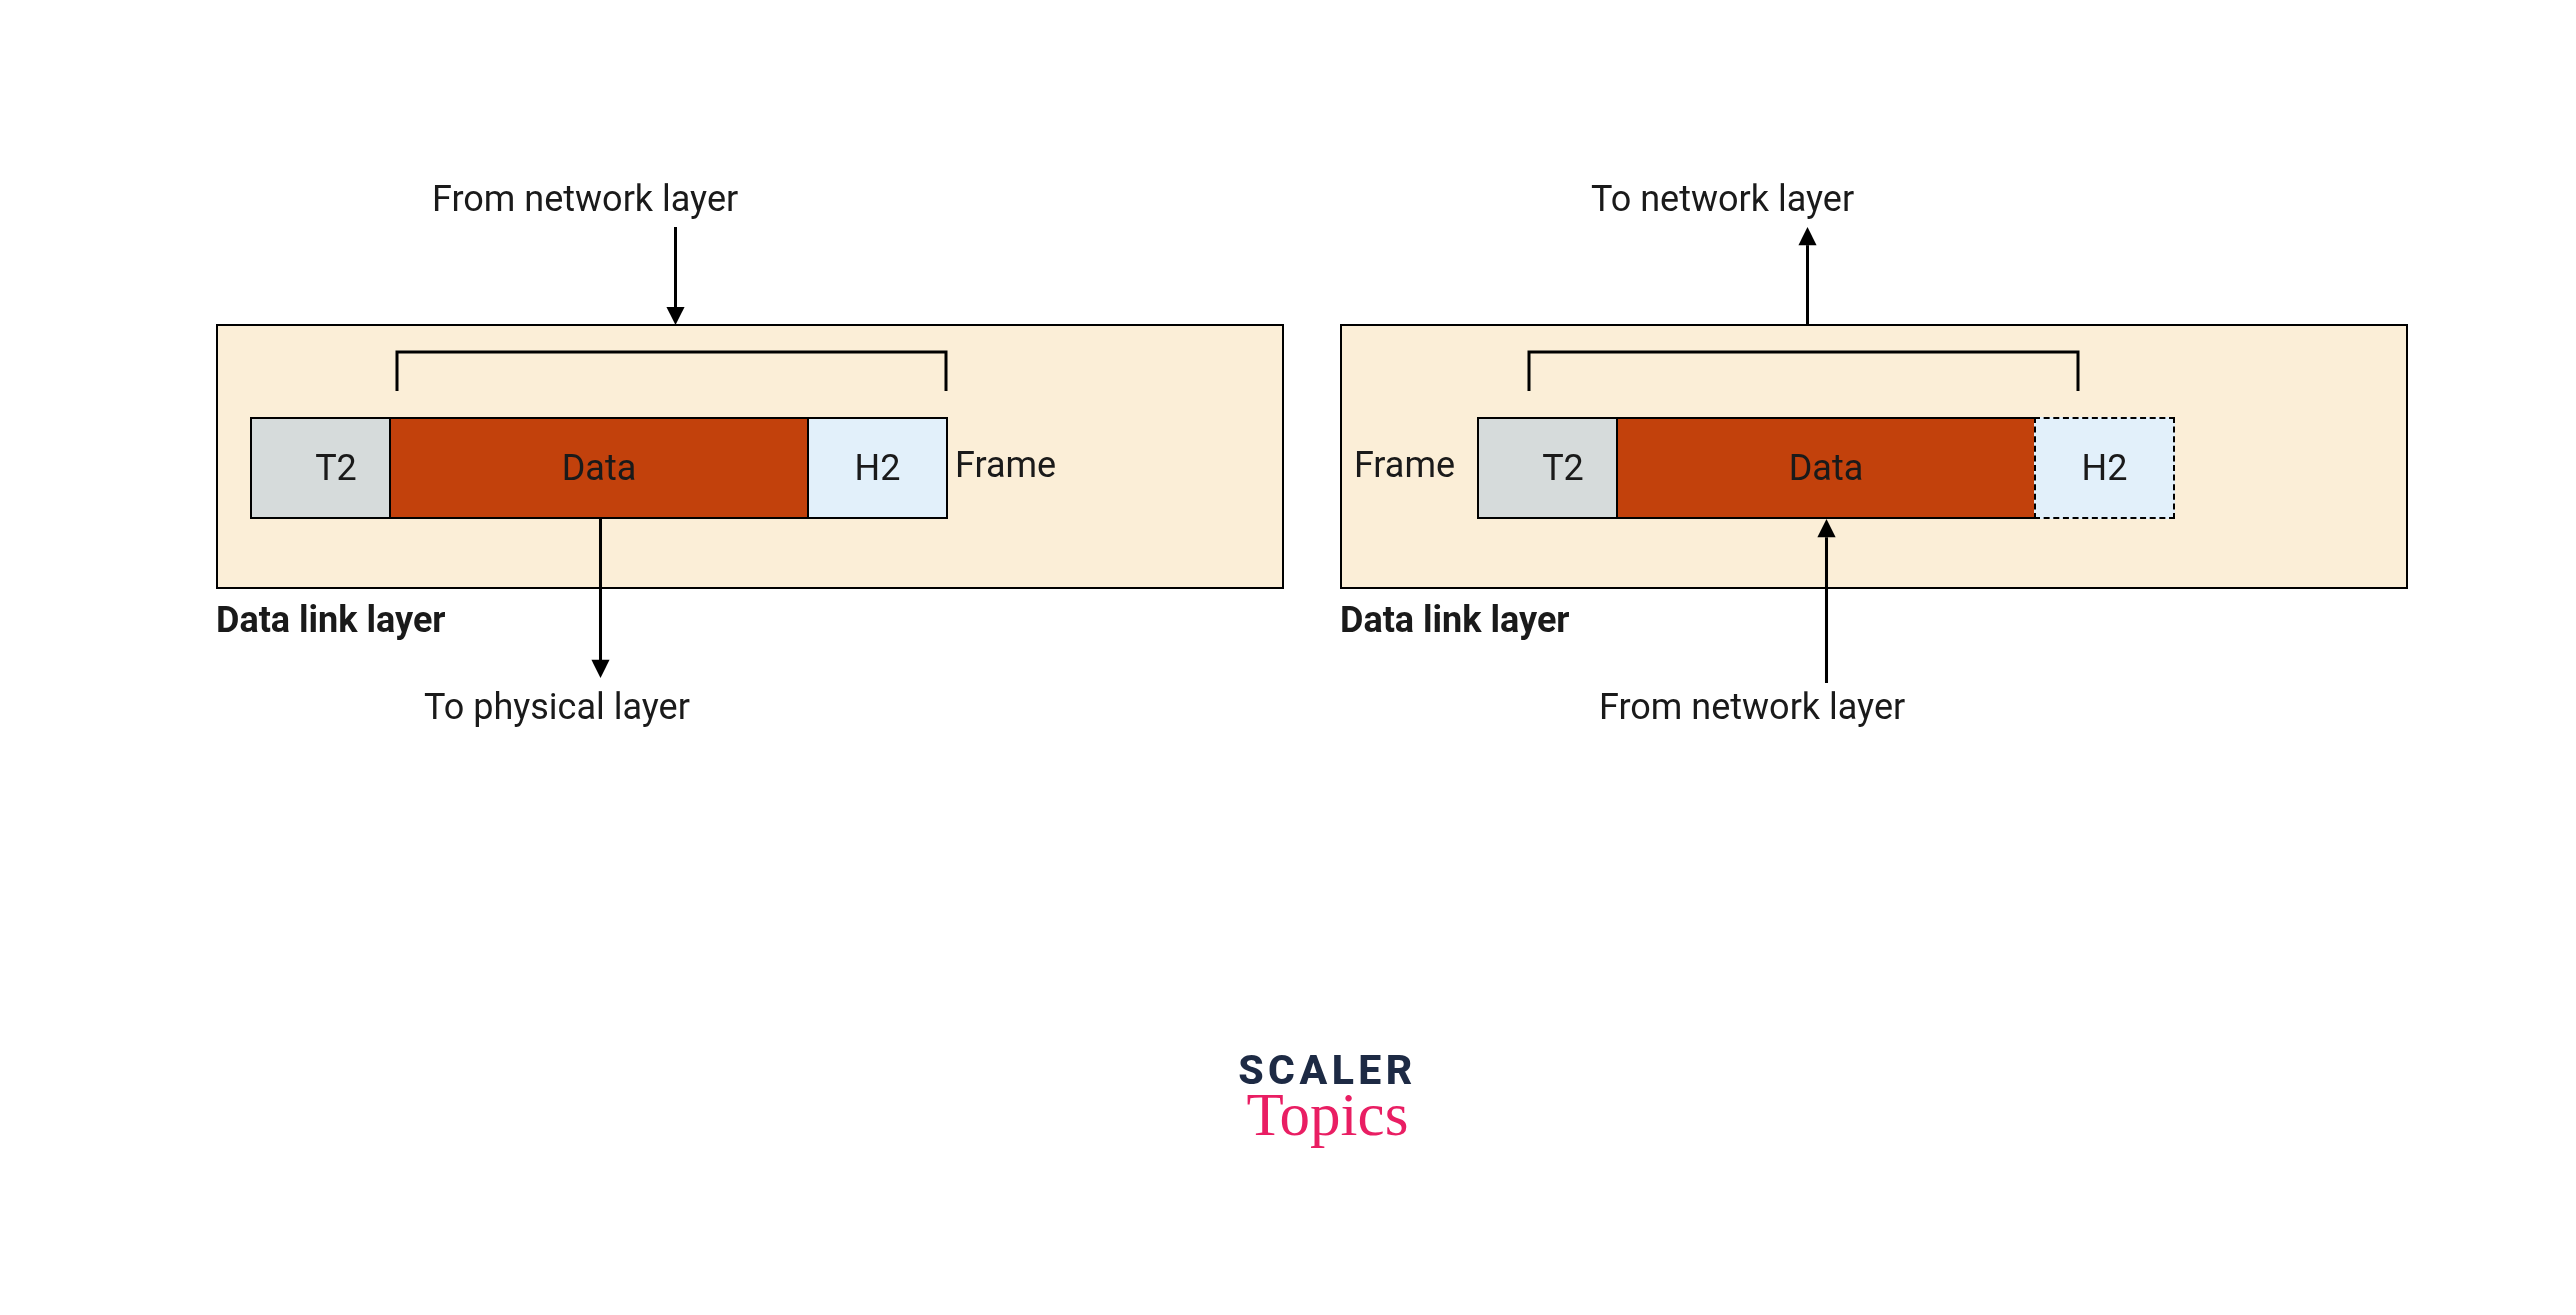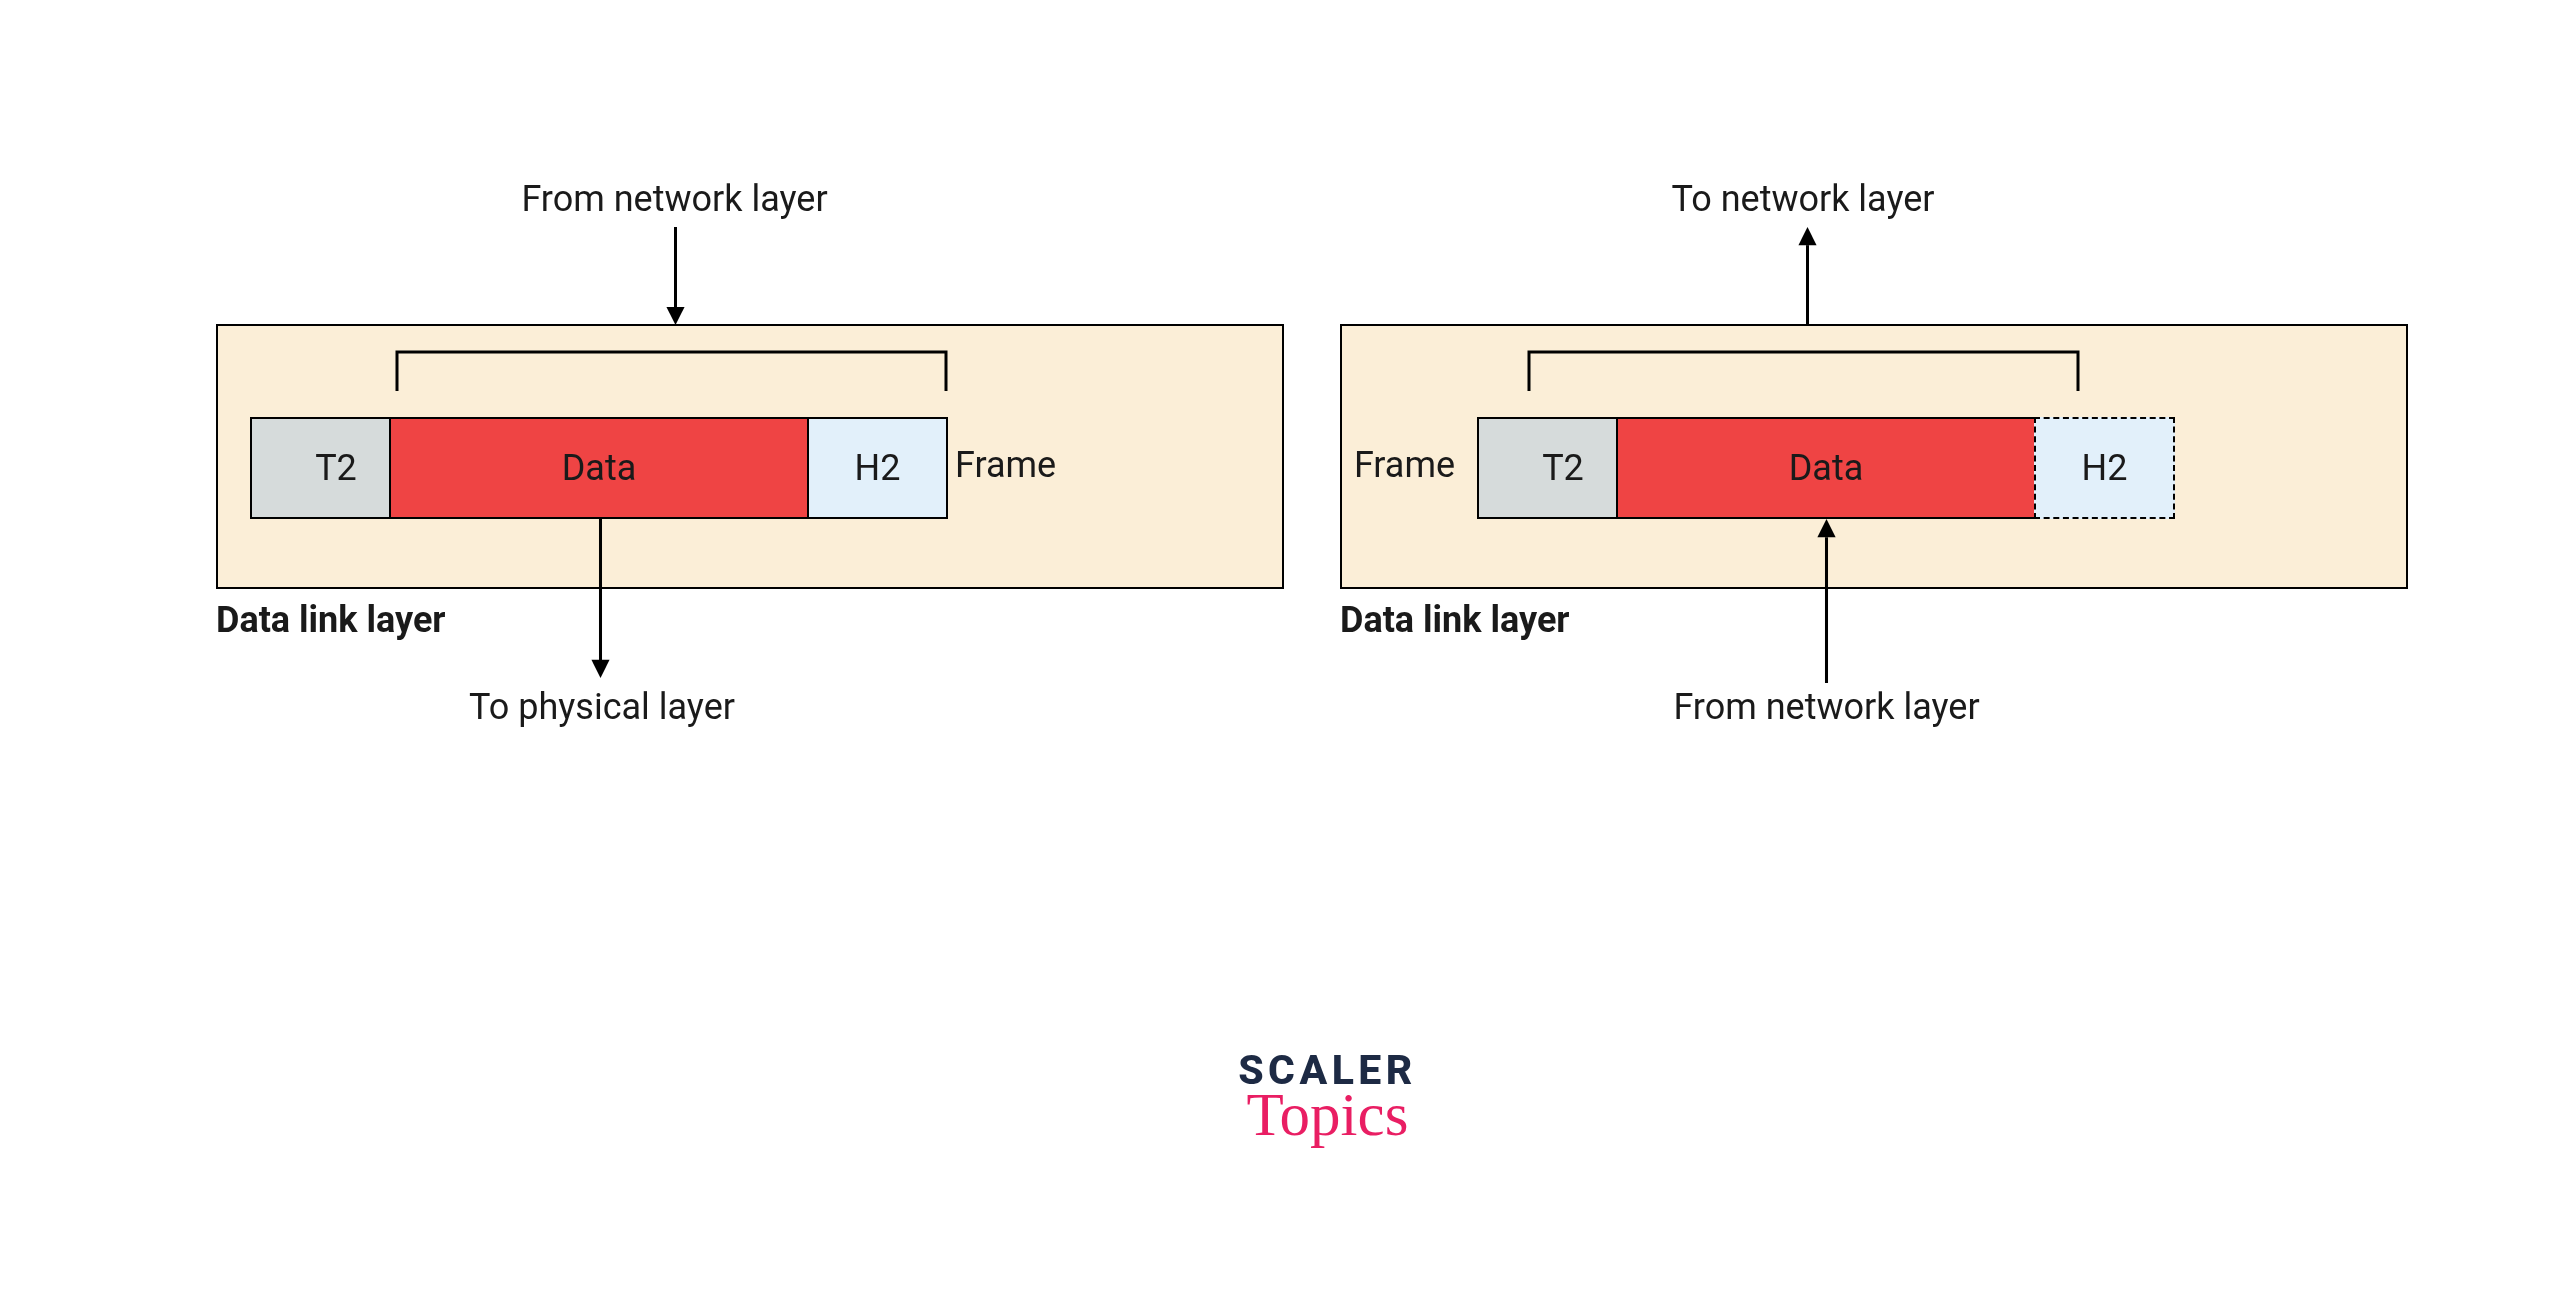--- a/index.html
+++ b/index.html
@@ -12,21 +12,20 @@
   .canvas {
     width: 2576px;
     height: 1315px;
     position: relative;
   }
   .label {
     position: absolute;
     font-size: 36px;
     line-height: 1.2;
     white-space: nowrap;
-    text-align: center;
   }
   .label-bold {
     font-weight: 700;
   }
 
   
   .layer-box {
     position: absolute;
     background: #fbeed7;
     border: 2.3px solid #000;
@@ -41,21 +40,21 @@
     display: flex;
     align-items: center;
     justify-content: center;
     font-size: 36px;
   }
   .cell-t2 {
     background: #d6dbdb;
     padding-left: 31px;
   }
   .cell-data {
-    background: #ef4444;
+    background: #c2410c;
   }
   .cell-h2 {
     background: #e2f0fa;
   }
   .cell-h2-dashed {
     background: #e2f0fa;
     border: 2.3px dashed #000;
   }
 
   

